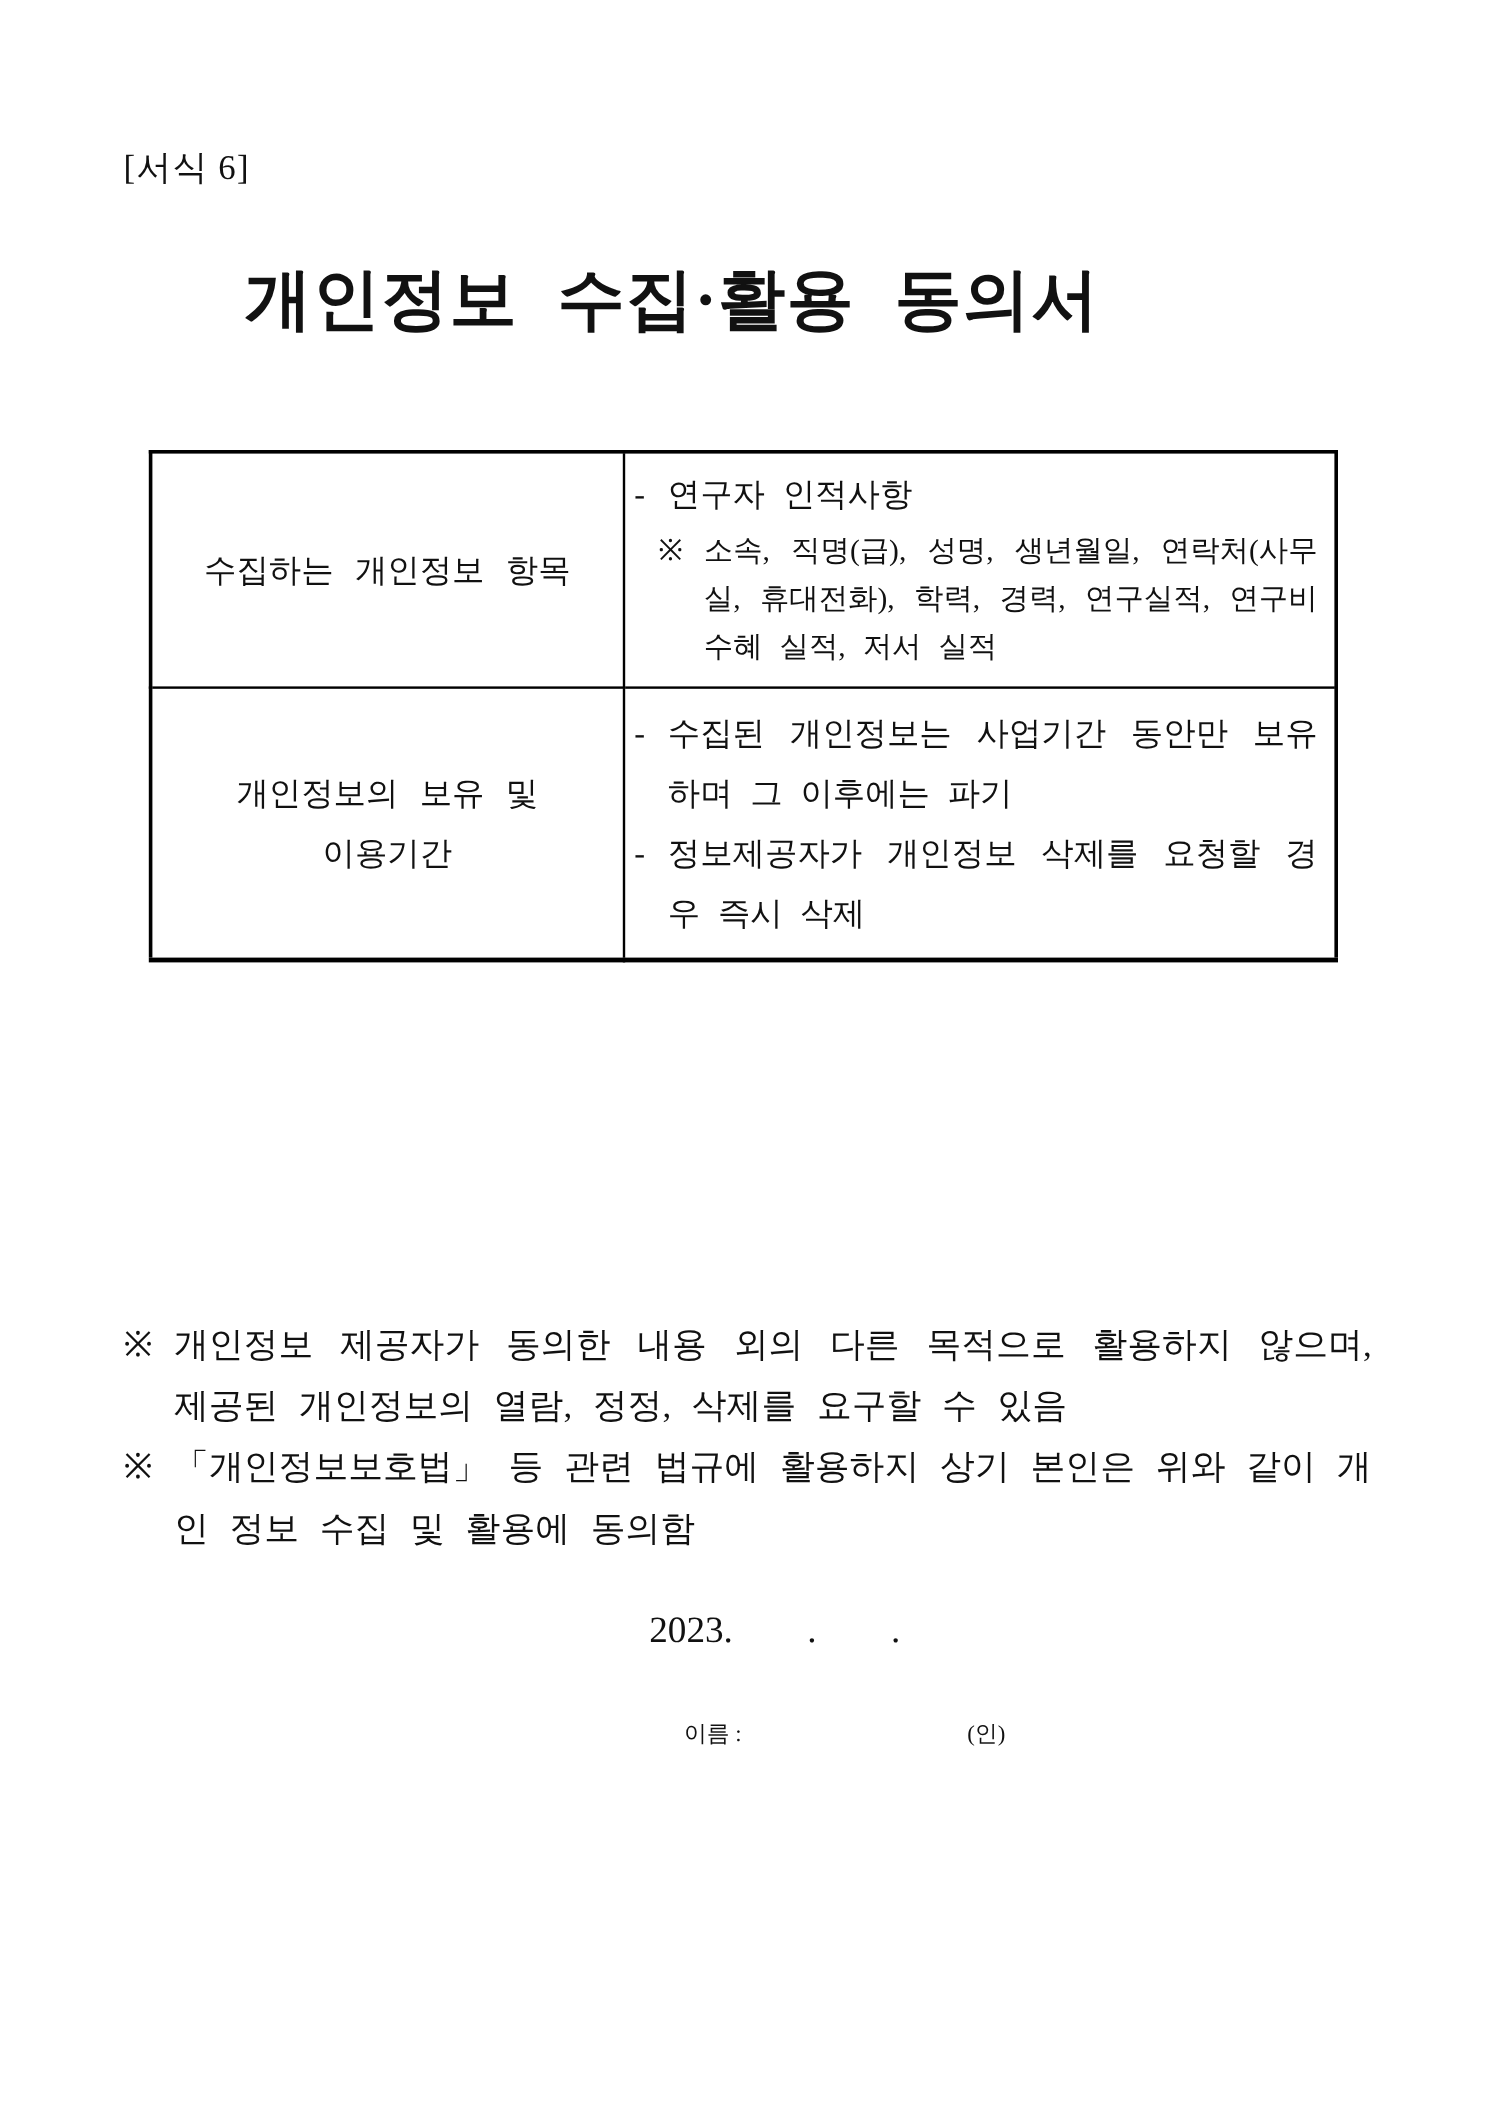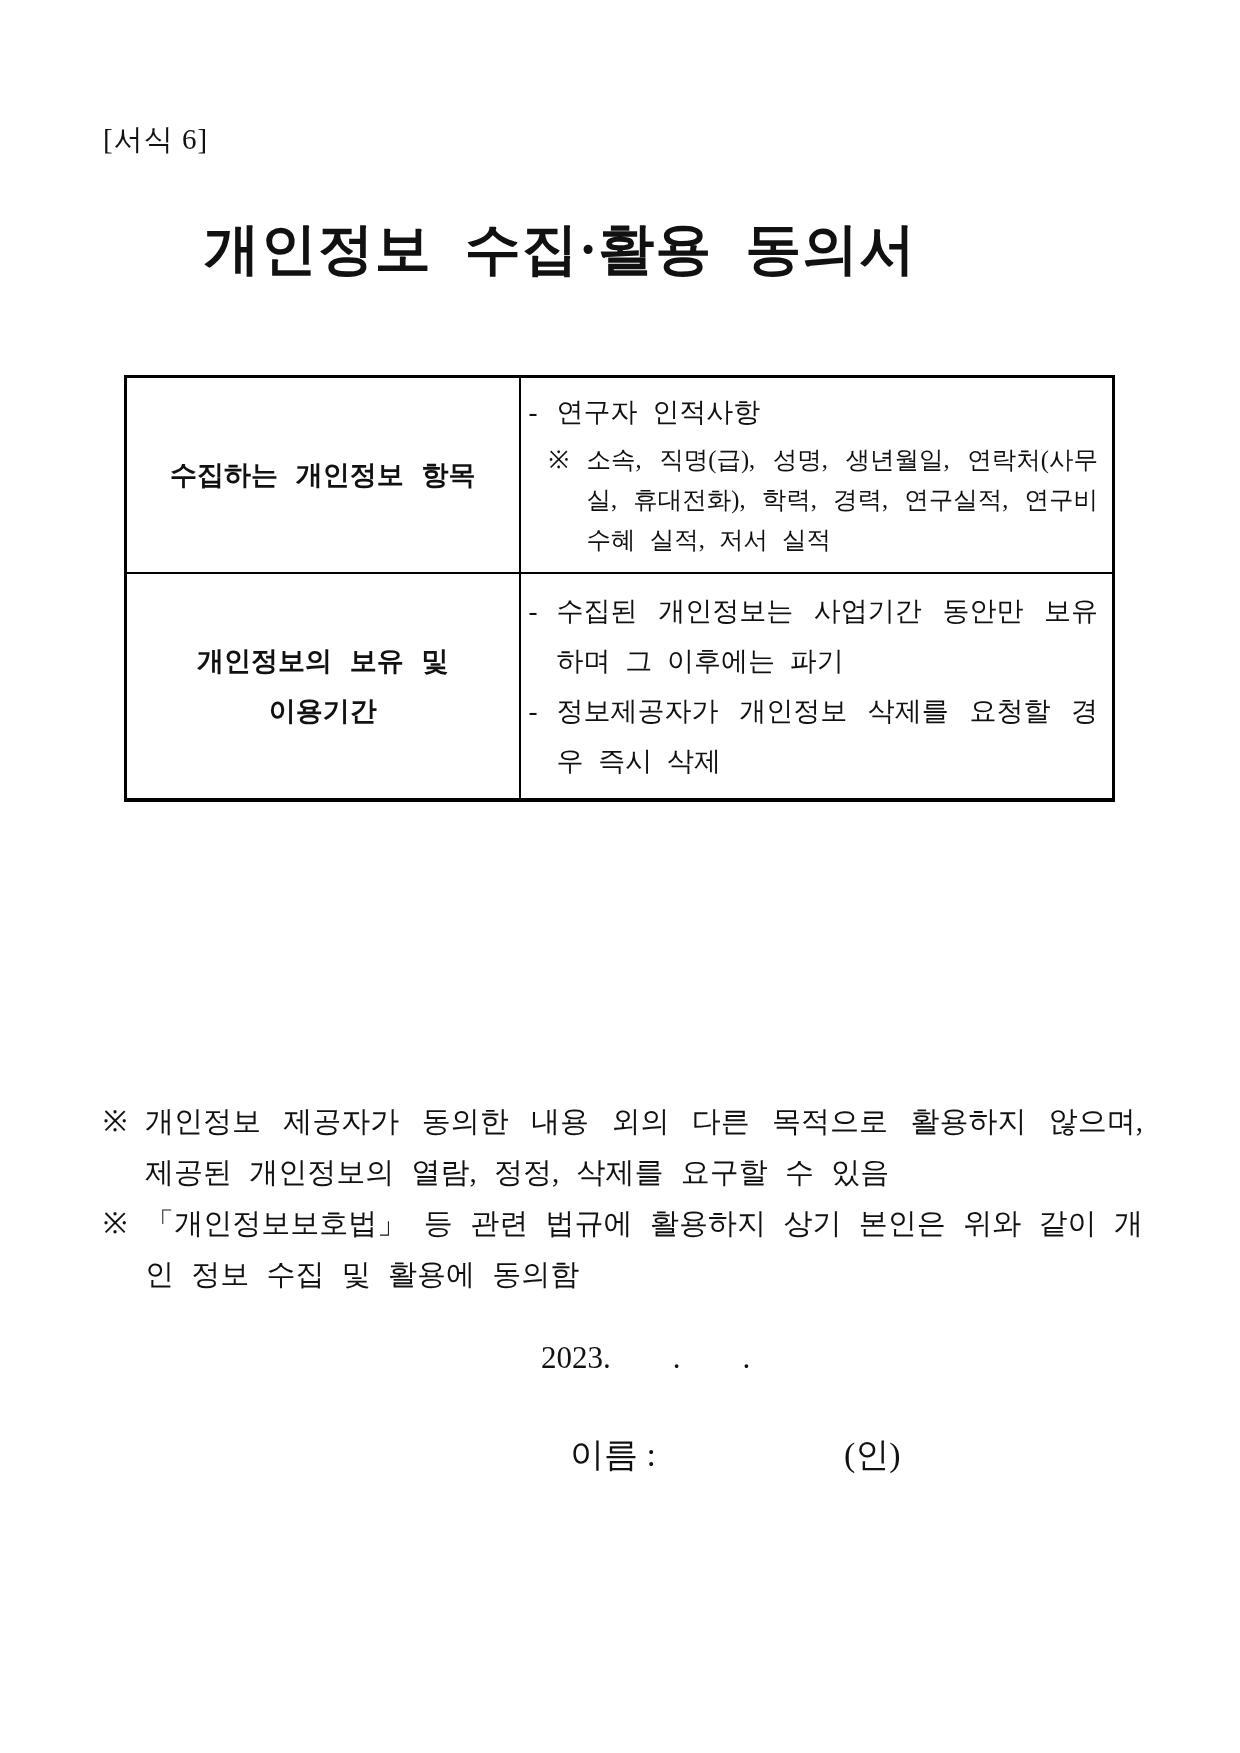--- a/index.html
+++ b/index.html
@@ -46,21 +46,20 @@
   }
   td.label-cell {
     width: 394px;
     border-right: 6px double #000;
     text-align: center;
     vertical-align: middle;
     font-size: 27px;
     line-height: 50px;
     word-spacing: 11px;
     padding: 4px 8px;
-    font-weight: bold;
   }
   td.content-cell {
     vertical-align: middle;
     font-size: 27px;
     padding: 12px 14px 12px 8px;
     word-spacing: 8px;
   }
   tr.row-1 { height: 188px; }
   tr.row-2 { height: 133px; }
   tr.row-3 { height: 199px; }
@@ -103,21 +102,21 @@
     position: absolute;
     left: 541px;
     top: 1340px;
     font-size: 31px;
     white-space: pre;
   }
   .name-line {
     position: absolute;
     left: 570px;
     top: 1432px;
-    font-size: 34px;
+    font-size: 19px;
     display: flex;
     align-items: center;
   }
   .name-blank {
     display: inline-block;
     width: 188px;
   }
   .page-number {
     position: absolute;
     left: 0;

